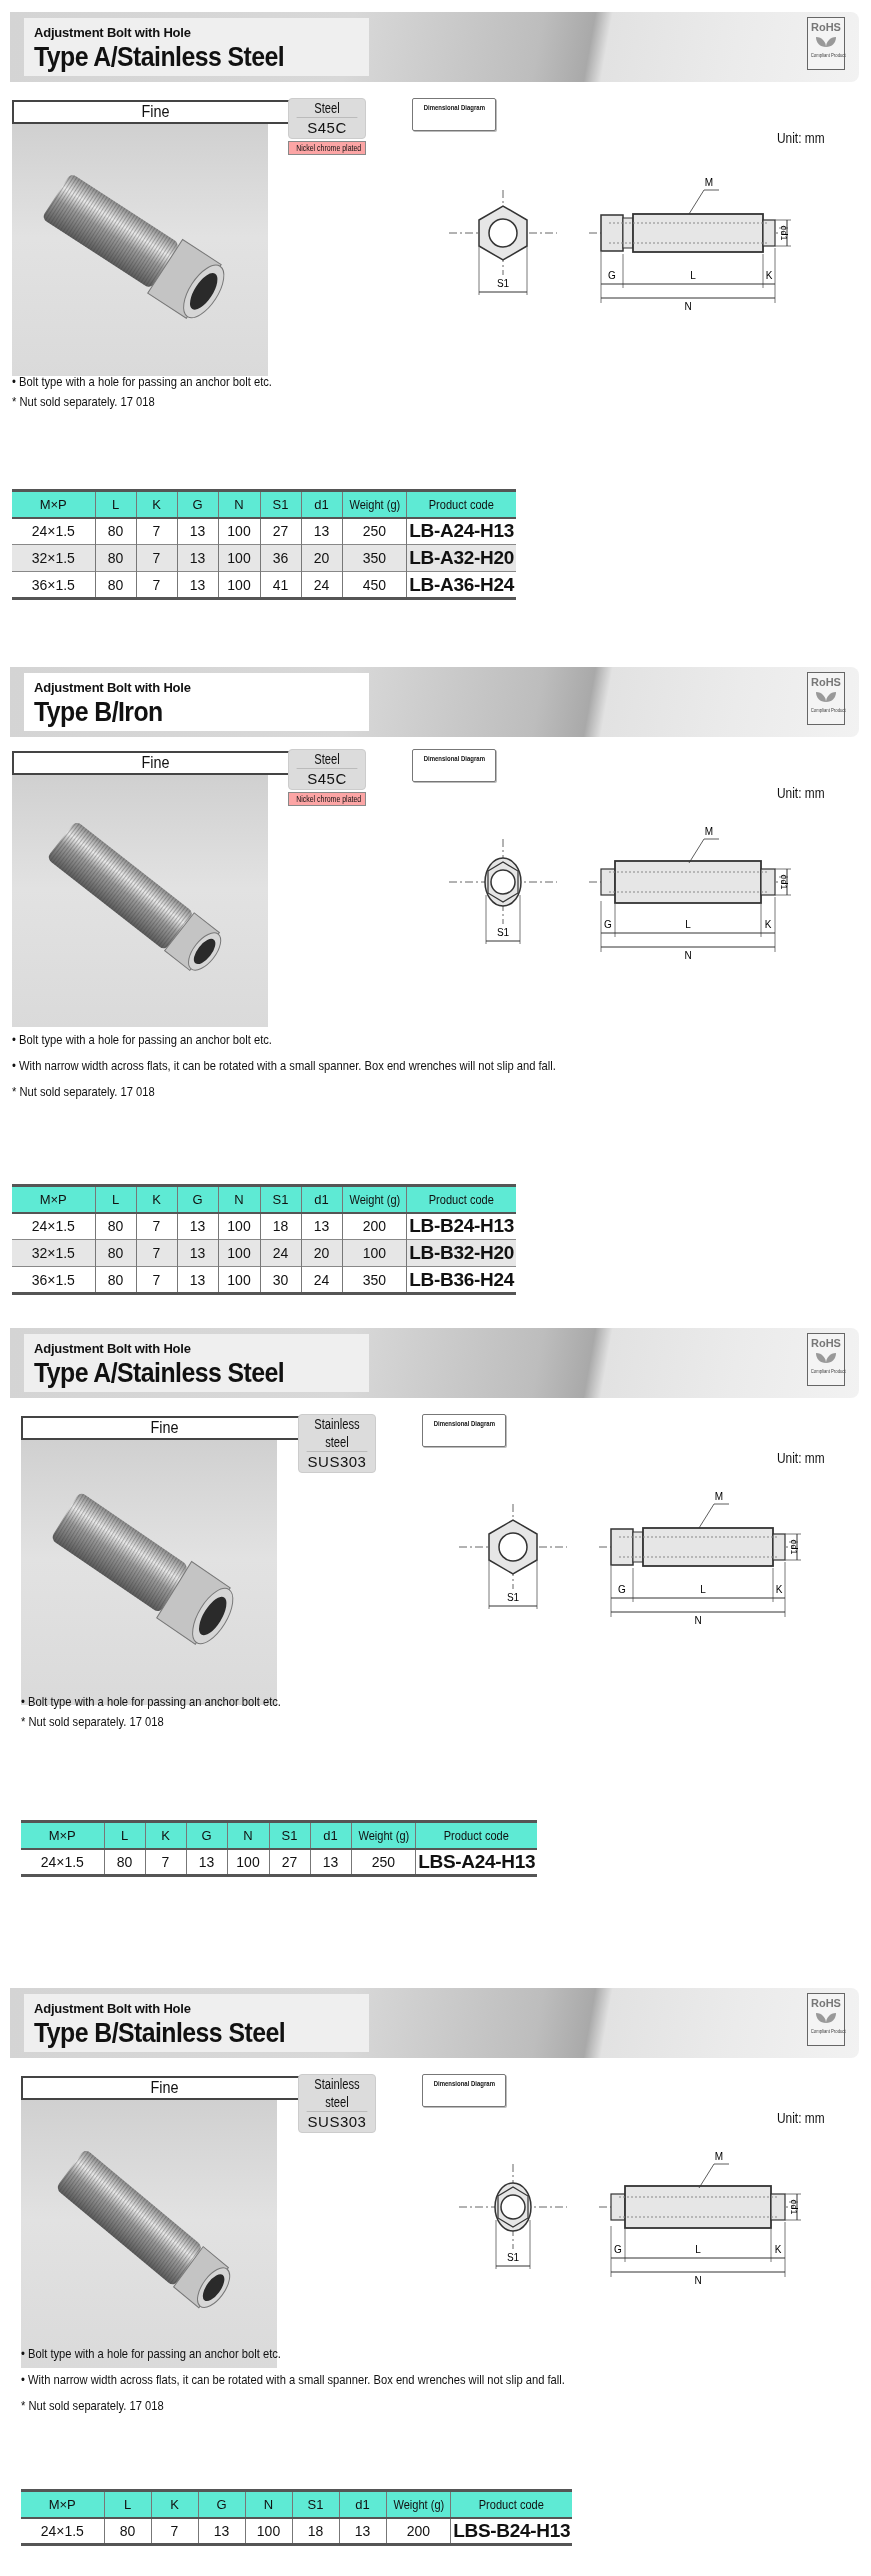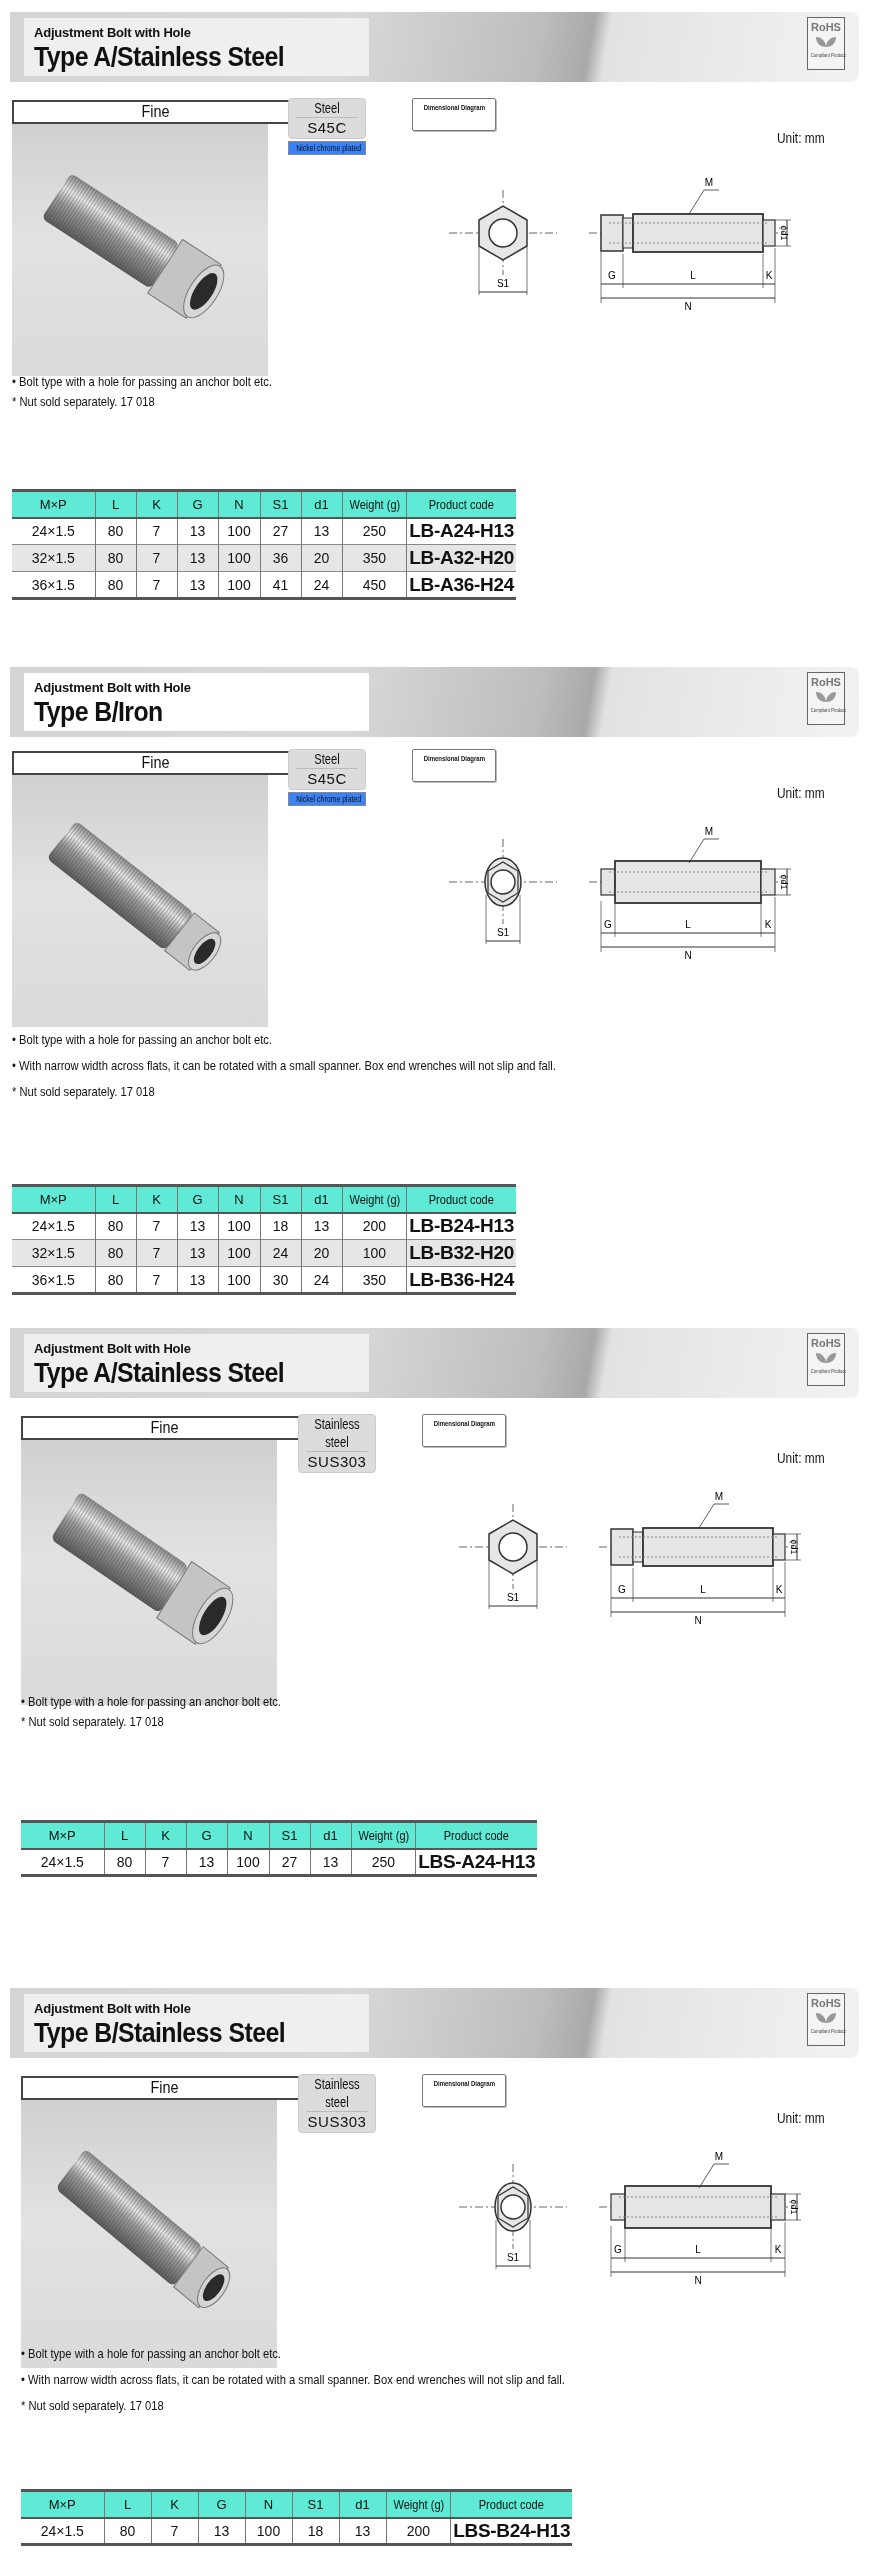--- a/index.html
+++ b/index.html
@@ -40,21 +40,21 @@
     background: linear-gradient(180deg, #d0d0d0 0%, #e2e2e2 45%, #dadada 100%);
   }
   .photo svg { width: 100%; height: 100%; display: block; }
 
   .material {
     position: absolute; width: 78px; text-align: center;
   }
   .mat-box { border-radius: 4px; background: #dcdcdc; border: 1px solid #ccc; }
   .mat-name { font-size: 14px; line-height: 18px; display: block; transform: scaleX(0.8); border-bottom: 1px solid #bbb; }
   .mat-code { font-size: 15px; line-height: 20px; display: block; letter-spacing: 0.5px; }
-  .mat-note { display: block; margin-top: 2px; border: 1px solid #888; background: #3b82f6; font-size: 8.5px; line-height: 12px; white-space: nowrap; overflow: hidden; }
+  .mat-note { display: block; margin-top: 2px; border: 1px solid #888; background: #fca5a5; font-size: 8.5px; line-height: 12px; white-space: nowrap; overflow: hidden; }
   .mat-note span { display: inline-block; transform: scaleX(0.82); }
 
   .dim-btn {
     position: absolute; width: 84px; height: 33px; border: 1.5px solid #777;
     border-radius: 2px; background: #fff; font-size: 7.5px; font-weight: bold;
     text-align: center; line-height: 18px; box-shadow: 1px 1px 0 #bbb;
   }
   .dim-btn span { display: inline-block; transform: scaleX(0.8); }
   .unit { position: absolute; font-size: 14px; transform: scaleX(0.85); transform-origin: left; }
 

